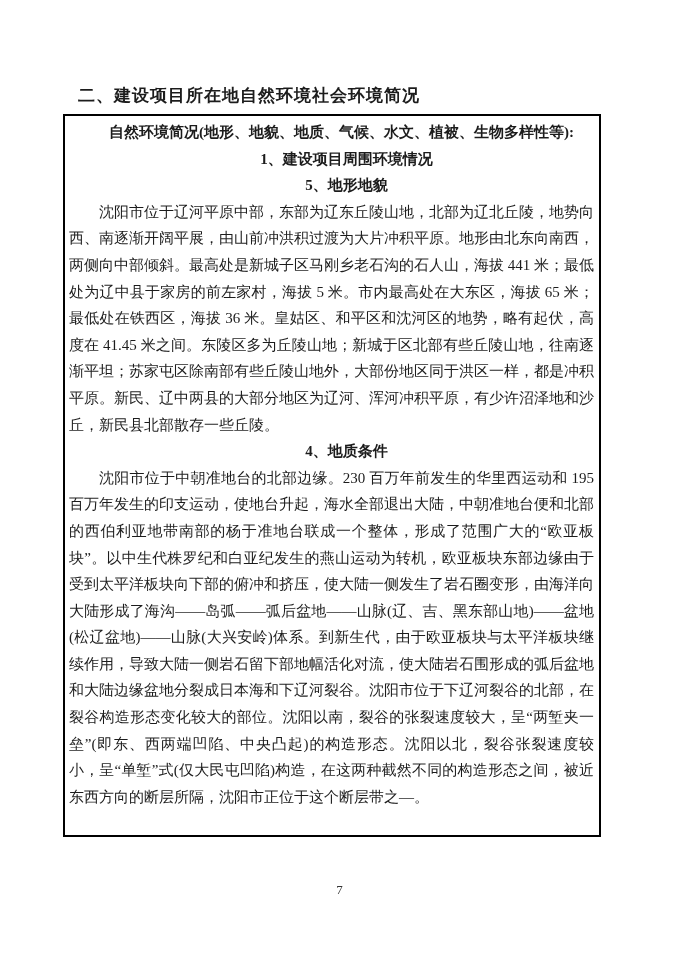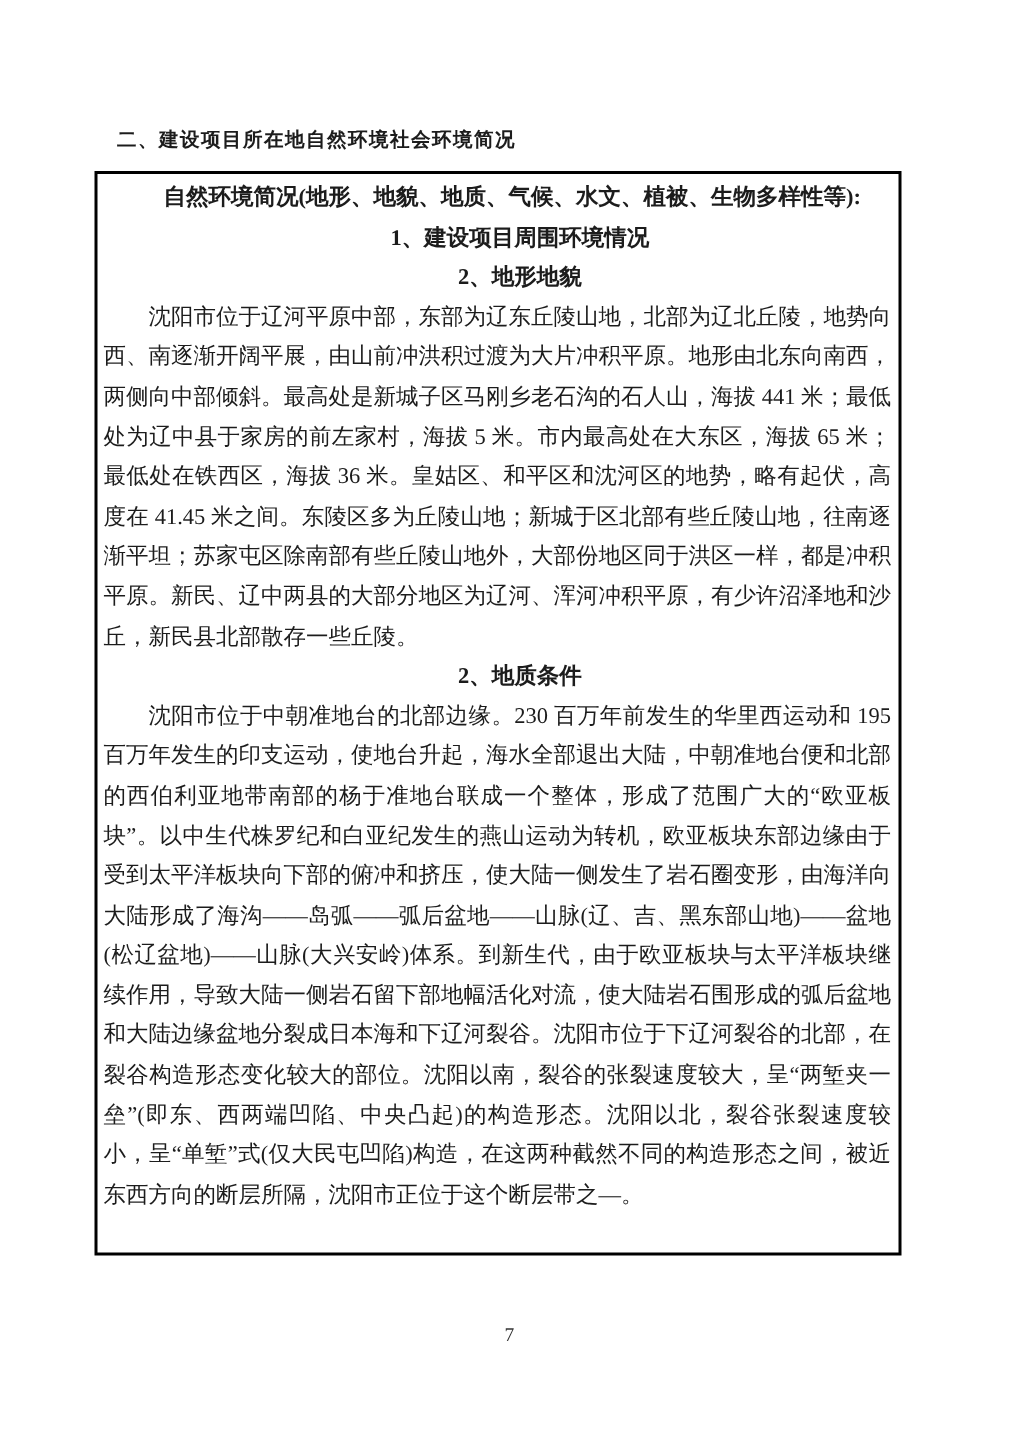--- a/index.html
+++ b/index.html
@@ -11,21 +11,21 @@
     background: #ffffff;
     font-family: "Liberation Serif", "DejaVu Serif", serif;
     color: #1c1c1c;
     overflow: hidden;
   }
   .doc-title {
     position: absolute;
     left: 78px;
     top: 84px;
     margin: 0;
-    font-size: 13px;
+    font-size: 17px;
     font-weight: bold;
     letter-spacing: 1px;
     white-space: nowrap;
   }
   .form-box {
     position: absolute;
     left: 63px;
     top: 114px;
     width: 538px;
     height: 723px;
@@ -65,23 +65,23 @@
 <div class="page">
 
   <h1 class="doc-title">二、建设项目所在地自然环境社会环境简况</h1>
 
   <div class="form-box">
 
     <p class="field-label">自然环境简况(地形、地貌、地质、气候、水文、植被、生物多样性等):</p>
 
     <p class="sec-heading">1、建设项目周围环境情况</p>
 
-    <p class="sec-heading">2、地形地貌</p>
+    <p class="sec-heading">5、地形地貌</p>
     <p class="para">沈阳市位于辽河平原中部，东部为辽东丘陵山地，北部为辽北丘陵，地势向西、南逐渐开阔平展，由山前冲洪积过渡为大片冲积平原。地形由北东向南西，两侧向中部倾斜。最高处是新城子区马刚乡老石沟的石人山，海拔 441 米；最低处为辽中县于家房的前左家村，海拔 5 米。市内最高处在大东区，海拔 65 米；最低处在铁西区，海拔 36 米。皇姑区、和平区和沈河区的地势，略有起伏，高度在 41.45 米之间。东陵区多为丘陵山地；新城于区北部有些丘陵山地，往南逐渐平坦；苏家屯区除南部有些丘陵山地外，大部份地区同于洪区一样，都是冲积平原。新民、辽中两县的大部分地区为辽河、浑河冲积平原，有少许沼泽地和沙丘，新民县北部散存一些丘陵。</p>
 
-    <p class="sec-heading">2、地质条件</p>
+    <p class="sec-heading">4、地质条件</p>
     <p class="para">沈阳市位于中朝准地台的北部边缘。230 百万年前发生的华里西运动和 195 百万年发生的印支运动，使地台升起，海水全部退出大陆，中朝准地台便和北部的西伯利亚地带南部的杨于准地台联成一个整体，形成了范围广大的“欧亚板块”。以中生代株罗纪和白亚纪发生的燕山运动为转机，欧亚板块东部边缘由于受到太平洋板块向下部的俯冲和挤压，使大陆一侧发生了岩石圈变形，由海洋向大陆形成了海沟——岛弧——弧后盆地——山脉(辽、吉、黑东部山地)——盆地(松辽盆地)——山脉(大兴安岭)体系。到新生代，由于欧亚板块与太平洋板块继续作用，导致大陆一侧岩石留下部地幅活化对流，使大陆岩石围形成的弧后盆地和大陆边缘盆地分裂成日本海和下辽河裂谷。沈阳市位于下辽河裂谷的北部，在裂谷构造形态变化较大的部位。沈阳以南，裂谷的张裂速度较大，呈“两堑夹一垒”(即东、西两端凹陷、中央凸起)的构造形态。沈阳以北，裂谷张裂速度较小，呈“单堑”式(仅大民屯凹陷)构造，在这两种截然不同的构造形态之间，被近东西方向的断层所隔，沈阳市正位于这个断层带之—。</p>
 
   </div>
 
   <div class="page-number">7</div>
 
 </div>
 
 </body></html>

